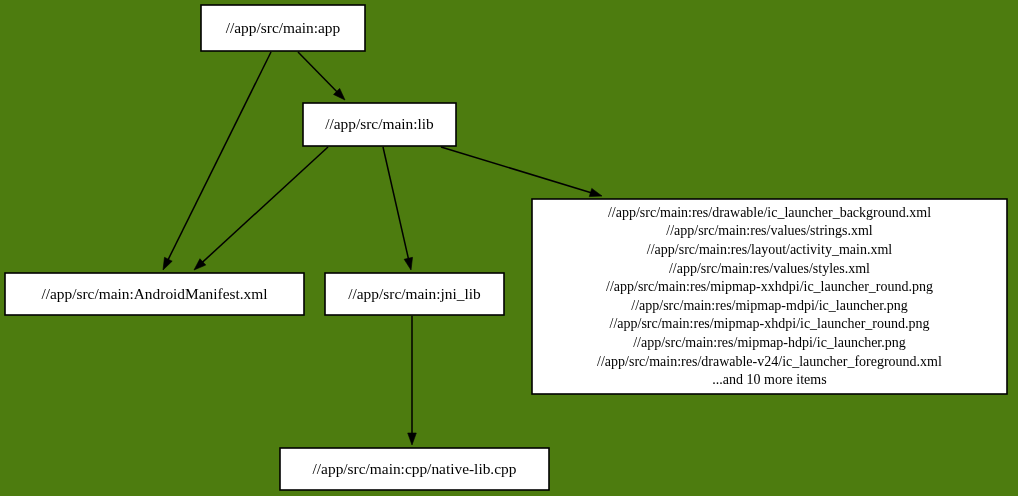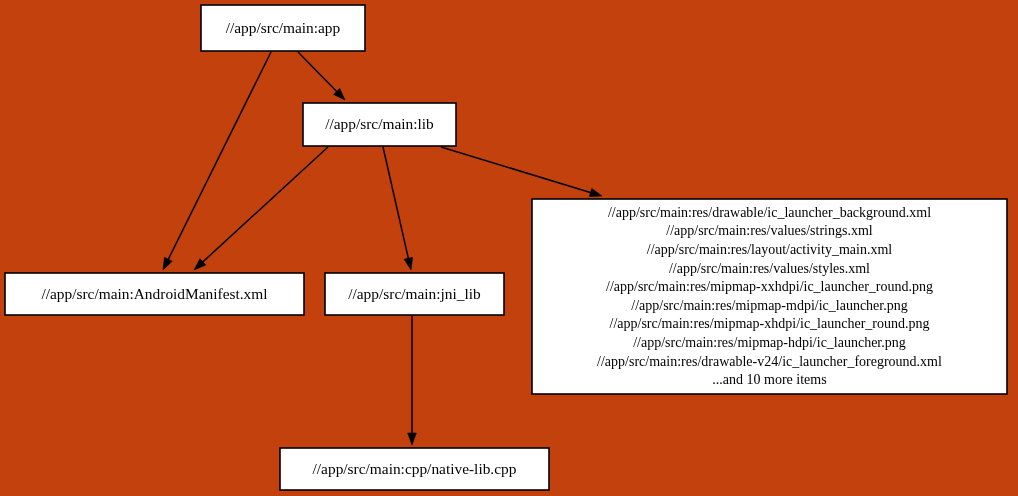--- a/index.html
+++ b/index.html
@@ -11,21 +11,21 @@
   body {
     width: 1018px;
     height: 496px;
     overflow: hidden;
     font-family: "Liberation Serif", "DejaVu Serif", serif;
   }
   #graph-root {
     position: relative;
     width: 1018px;
     height: 496px;
-    background: #c2410c;
+    background: #4d7c0f;
   }
   svg.graph-canvas {
     position: absolute;
     top: 0;
     left: 0;
     width: 1018px;
     height: 496px;
     display: block;
   }
   .node-box {

